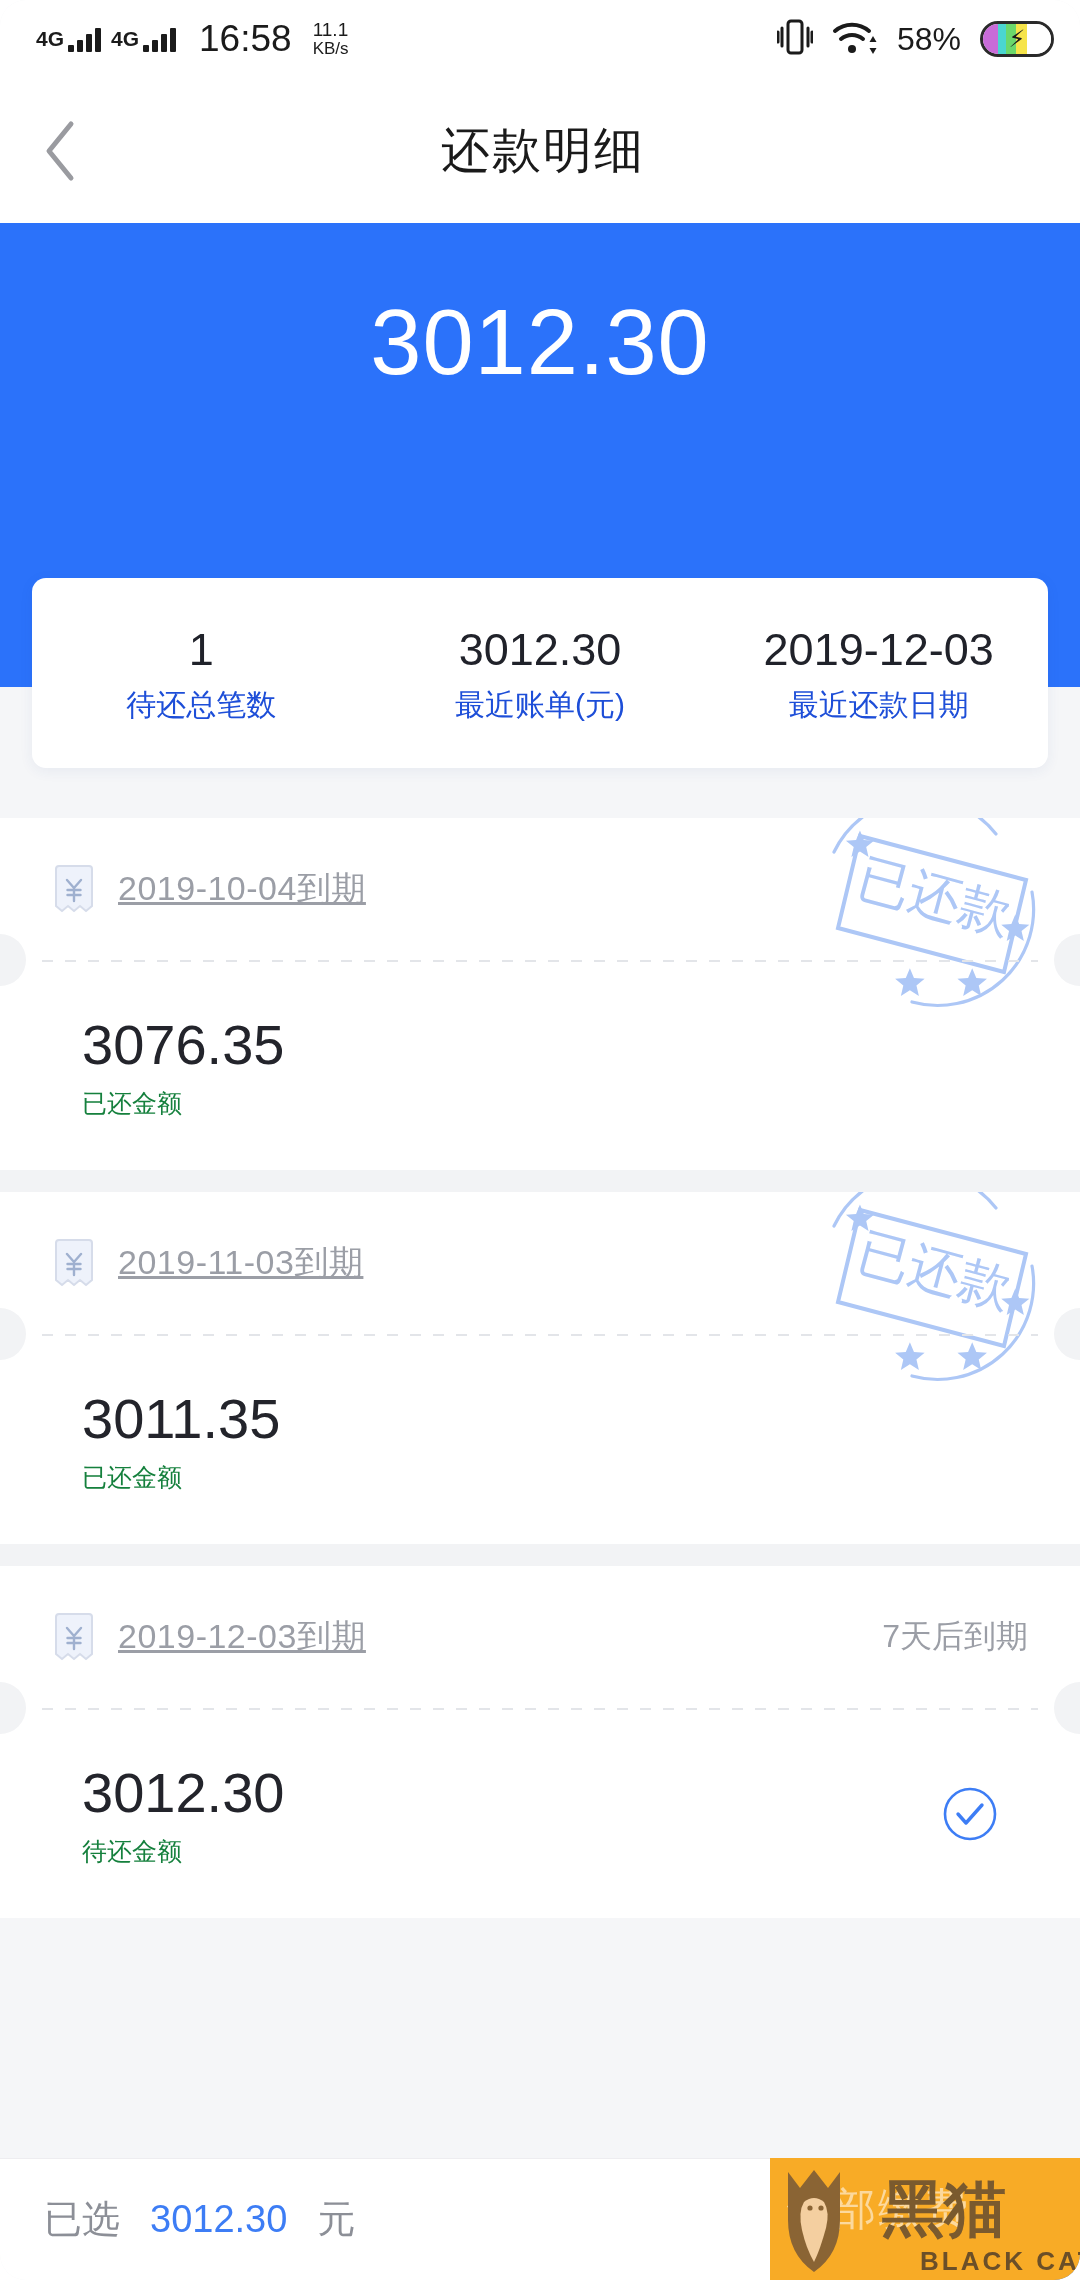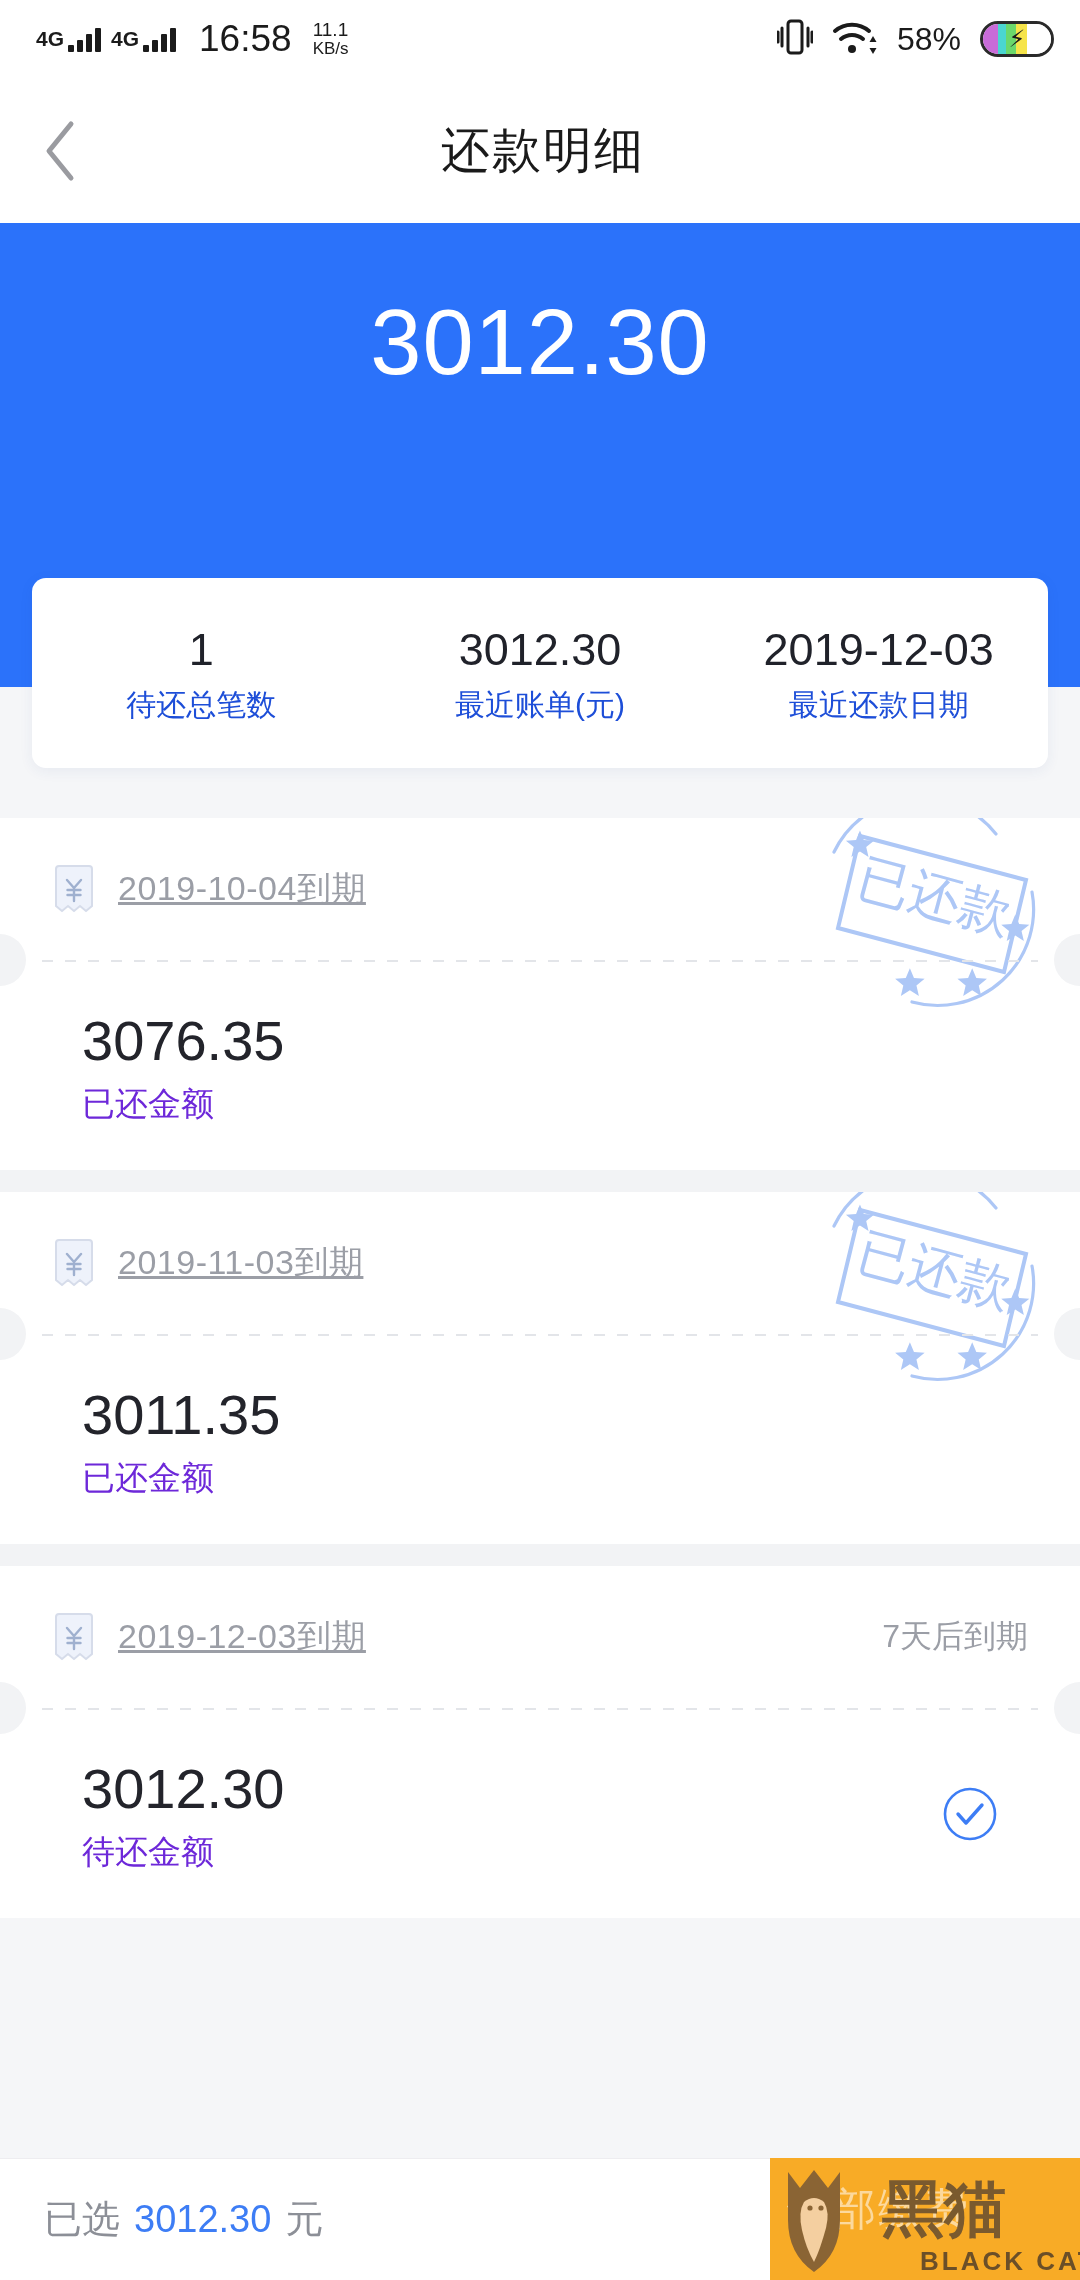--- a/index.html
+++ b/index.html
@@ -11,20 +11,21 @@
     font-family: "Liberation Sans", "DejaVu Sans", sans-serif;
     overflow: hidden;
   }
 
   #screen {
     position: relative;
     width: 1080px;
     height: 2280px;
     background: #f5f6f8;
     overflow: hidden;
+    border-radius: 26px;
   }
 
   
   .statusbar {
     position: absolute;
     top: 0; left: 0;
     width: 1080px;
     height: 78px;
     background: #ffffff;
     display: flex;
@@ -194,21 +195,21 @@
     position: relative;
     height: 208px;
     display: flex; align-items: center;
     padding: 0 82px;
   }
   .bill-amt-wrap { display: flex; flex-direction: column; gap: 18px; }
   .bill-amt {
     font-size: 56px; color: #23242b; font-weight: 400;
     line-height: 1; letter-spacing: 0px;
   }
-  .bill-amt-lbl { font-size: 33px; color: #6d28d9; line-height: 1; }
+  .bill-amt-lbl { font-size: 25px; color: #15803d; line-height: 1; }
 
   .check-circle {
     margin-left: auto;
     width: 56px; height: 56px;
     cursor: pointer;
   }
 
   
   .stamp {
     position: absolute;
@@ -223,21 +224,21 @@
     left: 0; bottom: 0;
     width: 1080px; height: 122px;
     background: #ffffff;
     display: flex; align-items: stretch;
     border-top: 1px solid #ededf0;
   }
   .selected-box {
     flex: 1;
     display: flex; align-items: center;
     padding-left: 44px;
-    gap: 0px;
+    gap: 16px;
     font-size: 38px;
   }
   .sel-pre { color: #8c8f97; }
   .sel-amt { color: #3d7df5; margin: 0 14px; }
   .sel-unit { color: #8c8f97; }
 
   .repay-btn {
     width: 310px;
     background: #4686f5;
     display: flex; align-items: center; justify-content: center;

